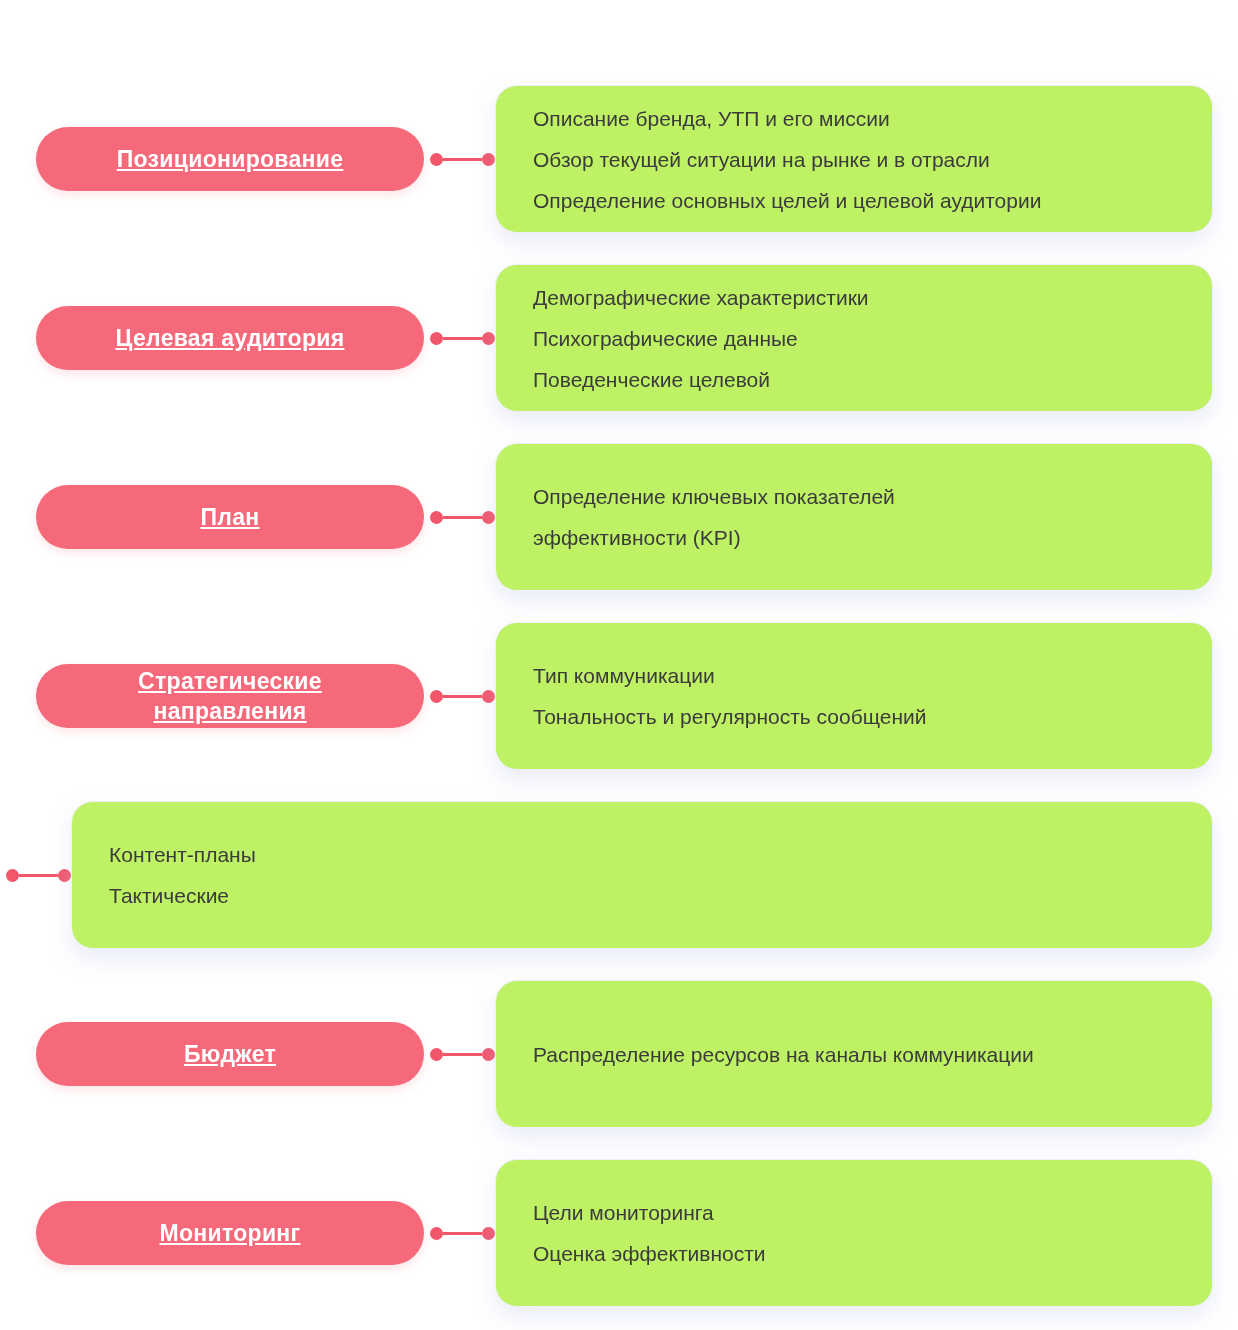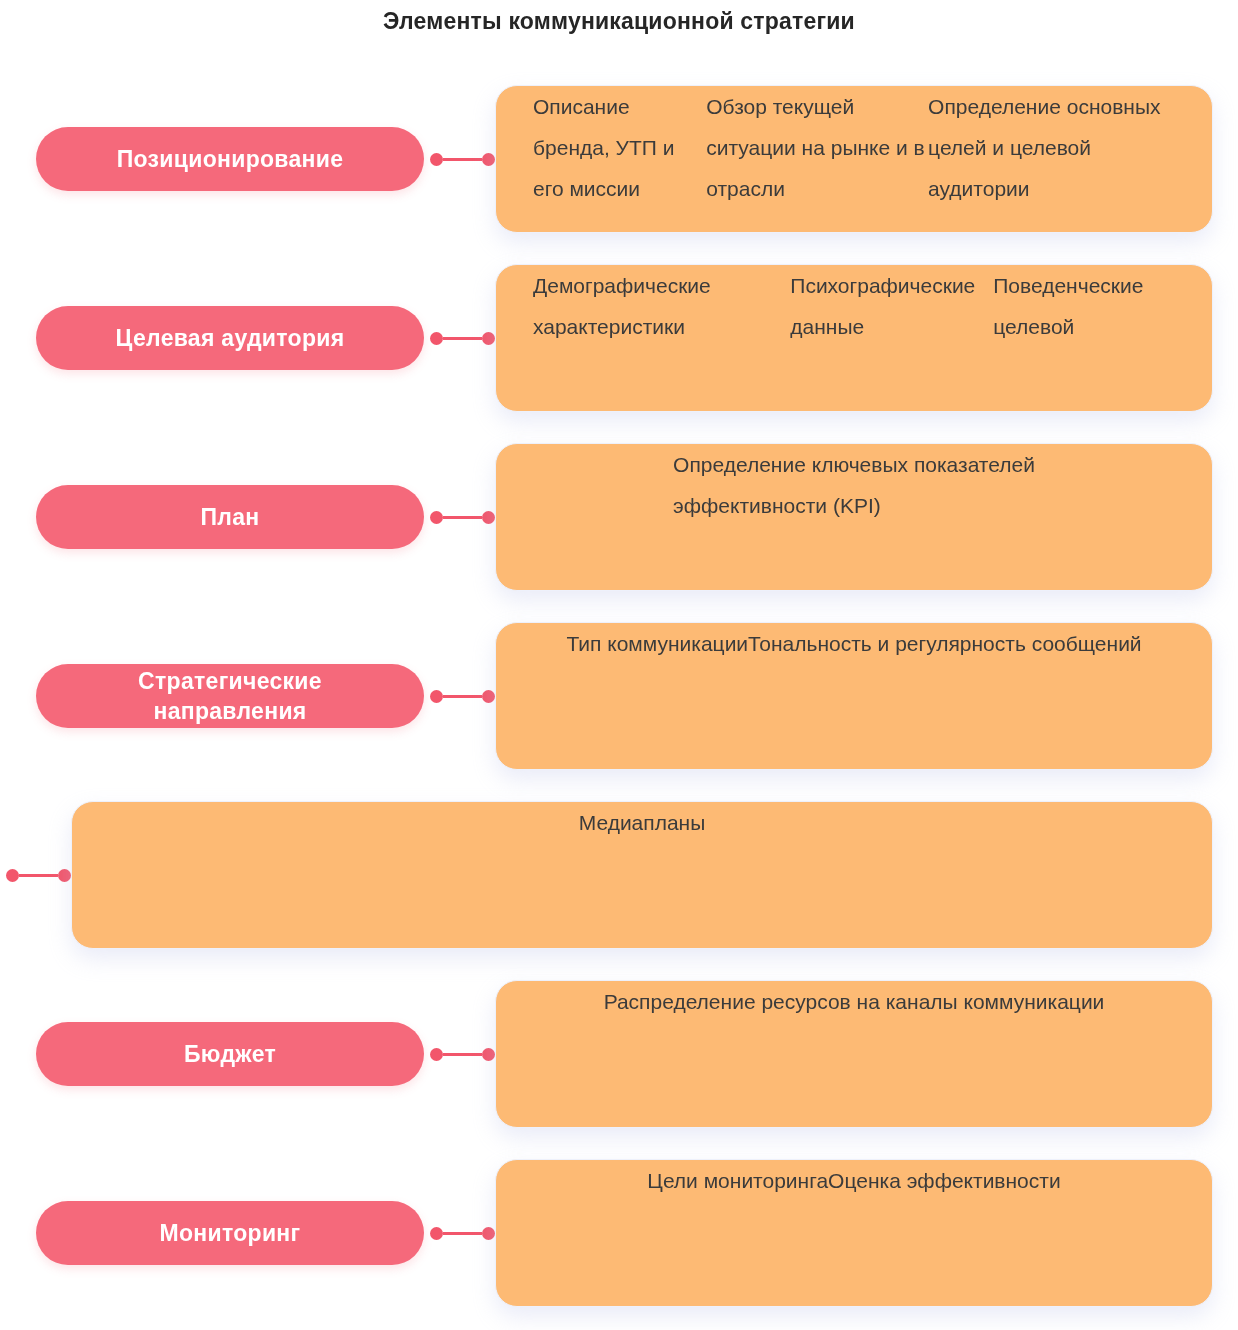--- a/index.html
+++ b/index.html
@@ -51,20 +51,21 @@
     font-size: 23px;
     font-weight: 700;
     letter-spacing: 0.3px;
     line-height: 1.32;
     display: flex;
     align-items: center;
     justify-content: center;
     text-align: center;
     white-space: pre-line;
     box-shadow: 0 4px 10px rgba(245, 105, 123, 0.18);
+    text-decoration: underline;
   }
   .connector {
     flex: 0 0 auto;
     width: 71px;
     display: flex;
     align-items: center;
     padding-left: 6px;
     box-sizing: border-box;
   }
   .dot {
@@ -77,41 +78,41 @@
   .line {
     flex: 1 1 auto;
     height: 3px;
     background: #f2566b;
   }
   .card {
     flex: 1 1 auto;
     margin-right: 25px;
     height: 148px;
     box-sizing: border-box;
-    background: #fdba74;
+    background: #bef264;
     border: 1px solid #eef1fb;
     border-radius: 22px;
     box-shadow: 0 10px 22px rgba(184, 193, 232, 0.30);
     display: flex;
+    flex-direction: column;
     justify-content: center;
     padding: 0 37px;
   }
   .card p {
     margin: 0;
     font-size: 21px;
     line-height: 41px;
     color: #3b3b3b;
     white-space: pre-line;
   }
 </style>
 </head>
 <body>
 
 <div class="canvas">
-  <h1 class="title">Элементы коммуникационной стратегии</h1>
 
   <div class="rows">
 
     <div class="row">
       <div class="pill-wrap">
         <div class="pill">Позиционирование</div>
       </div>
       <div class="connector">
         <span class="dot"></span>
         <span class="line"></span>
@@ -171,21 +172,22 @@
       </div>
     </div>
 
     <div class="row">
       <div class="connector">
         <span class="dot"></span>
         <span class="line"></span>
         <span class="dot"></span>
       </div>
       <div class="card">
-        <p>Медиапланы</p>
+        <p>Контент-планы</p>
+        <p>Тактические</p>
       </div>
     </div>
 
     <div class="row">
       <div class="pill-wrap">
         <div class="pill">Бюджет</div>
       </div>
       <div class="connector">
         <span class="dot"></span>
         <span class="line"></span>

